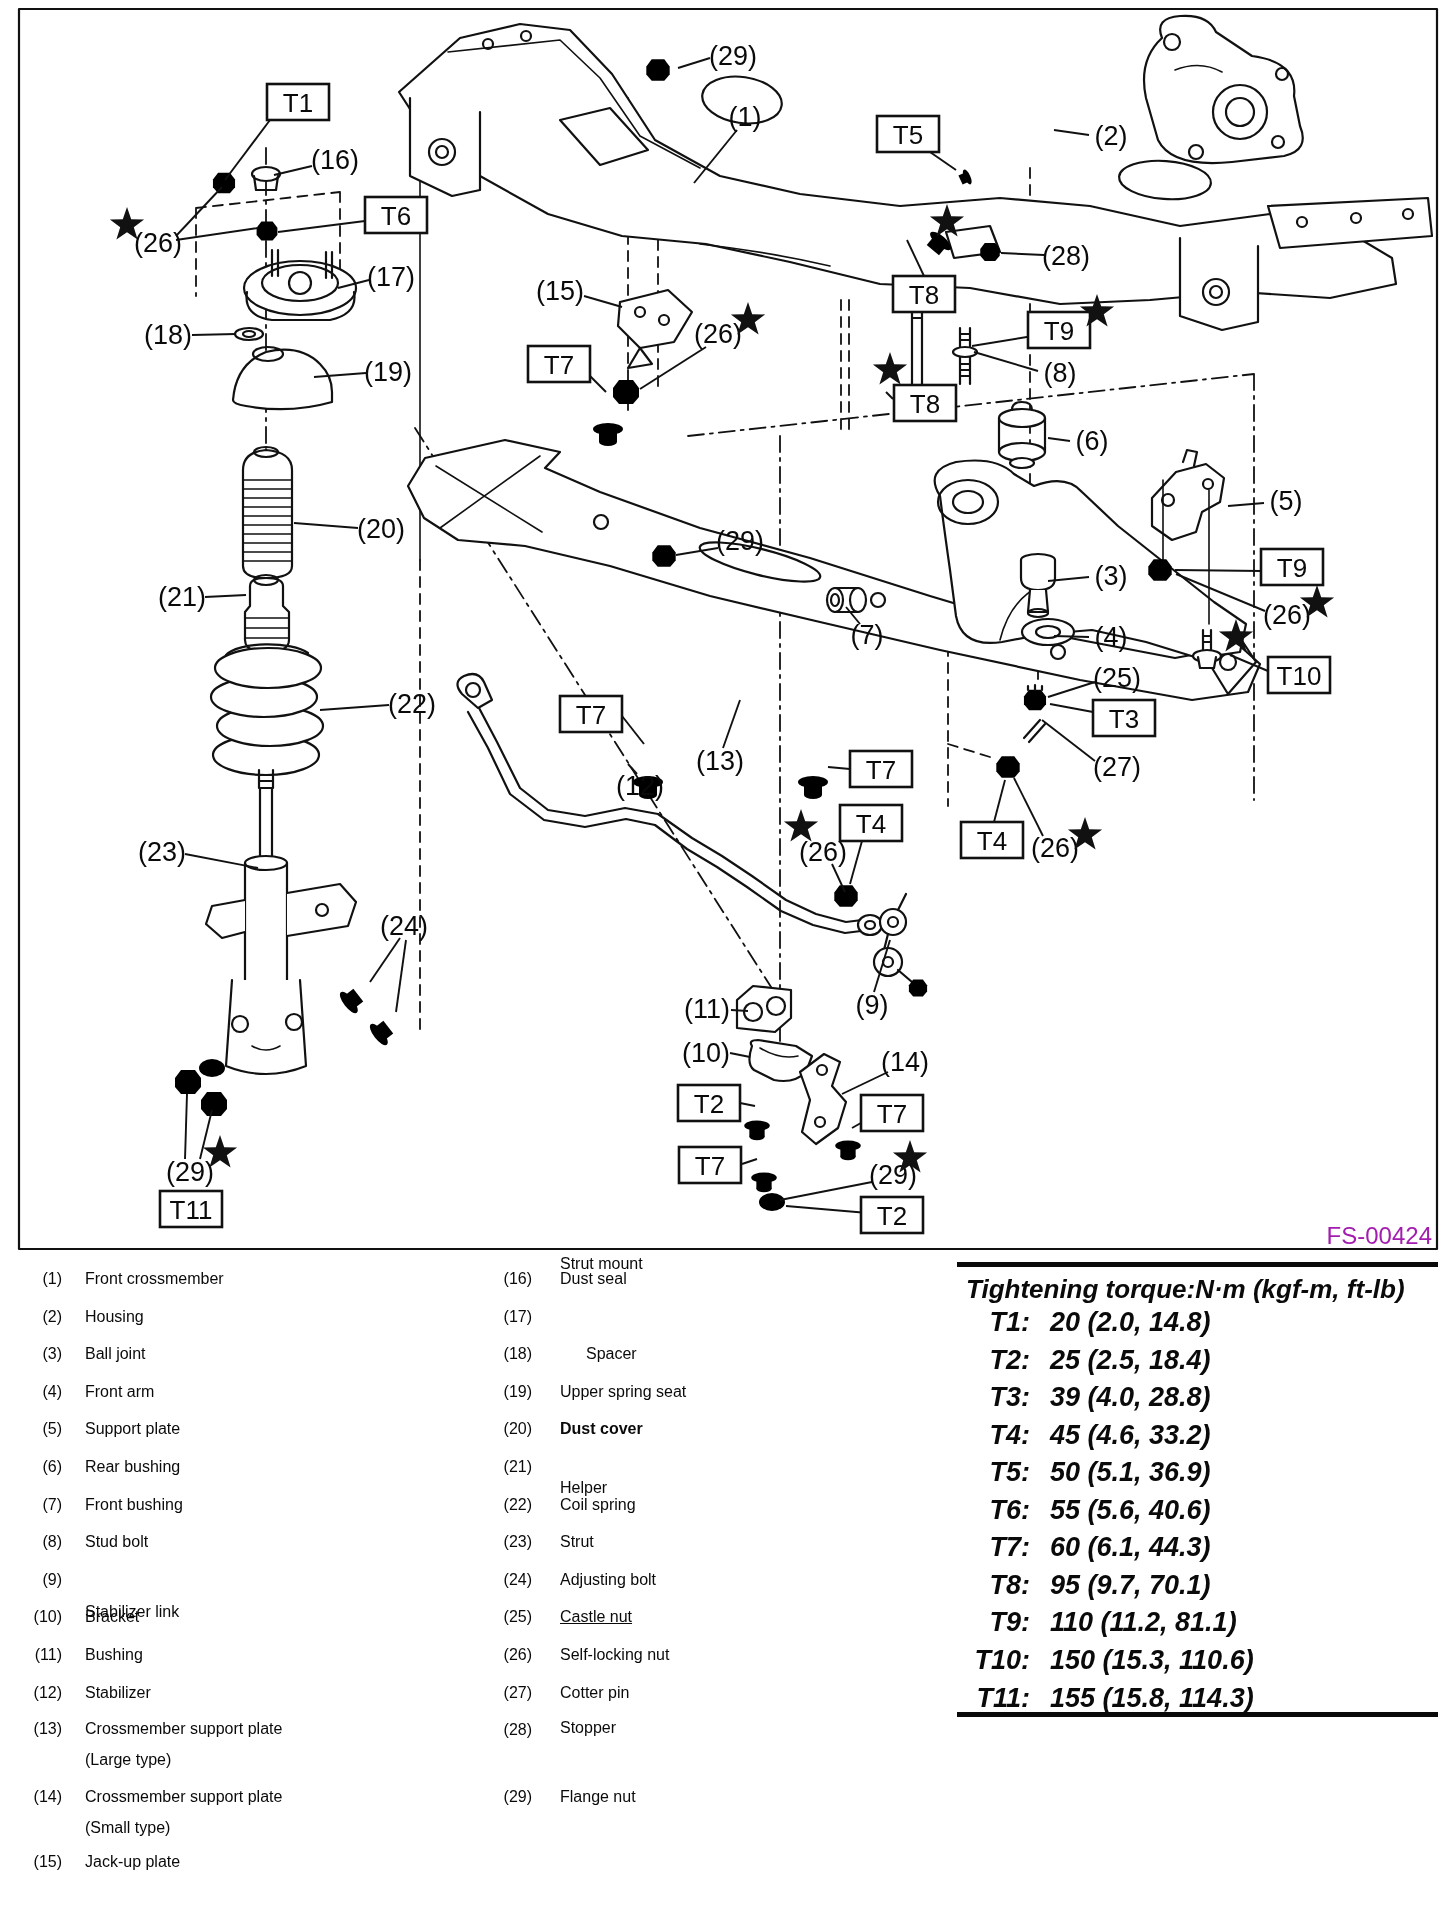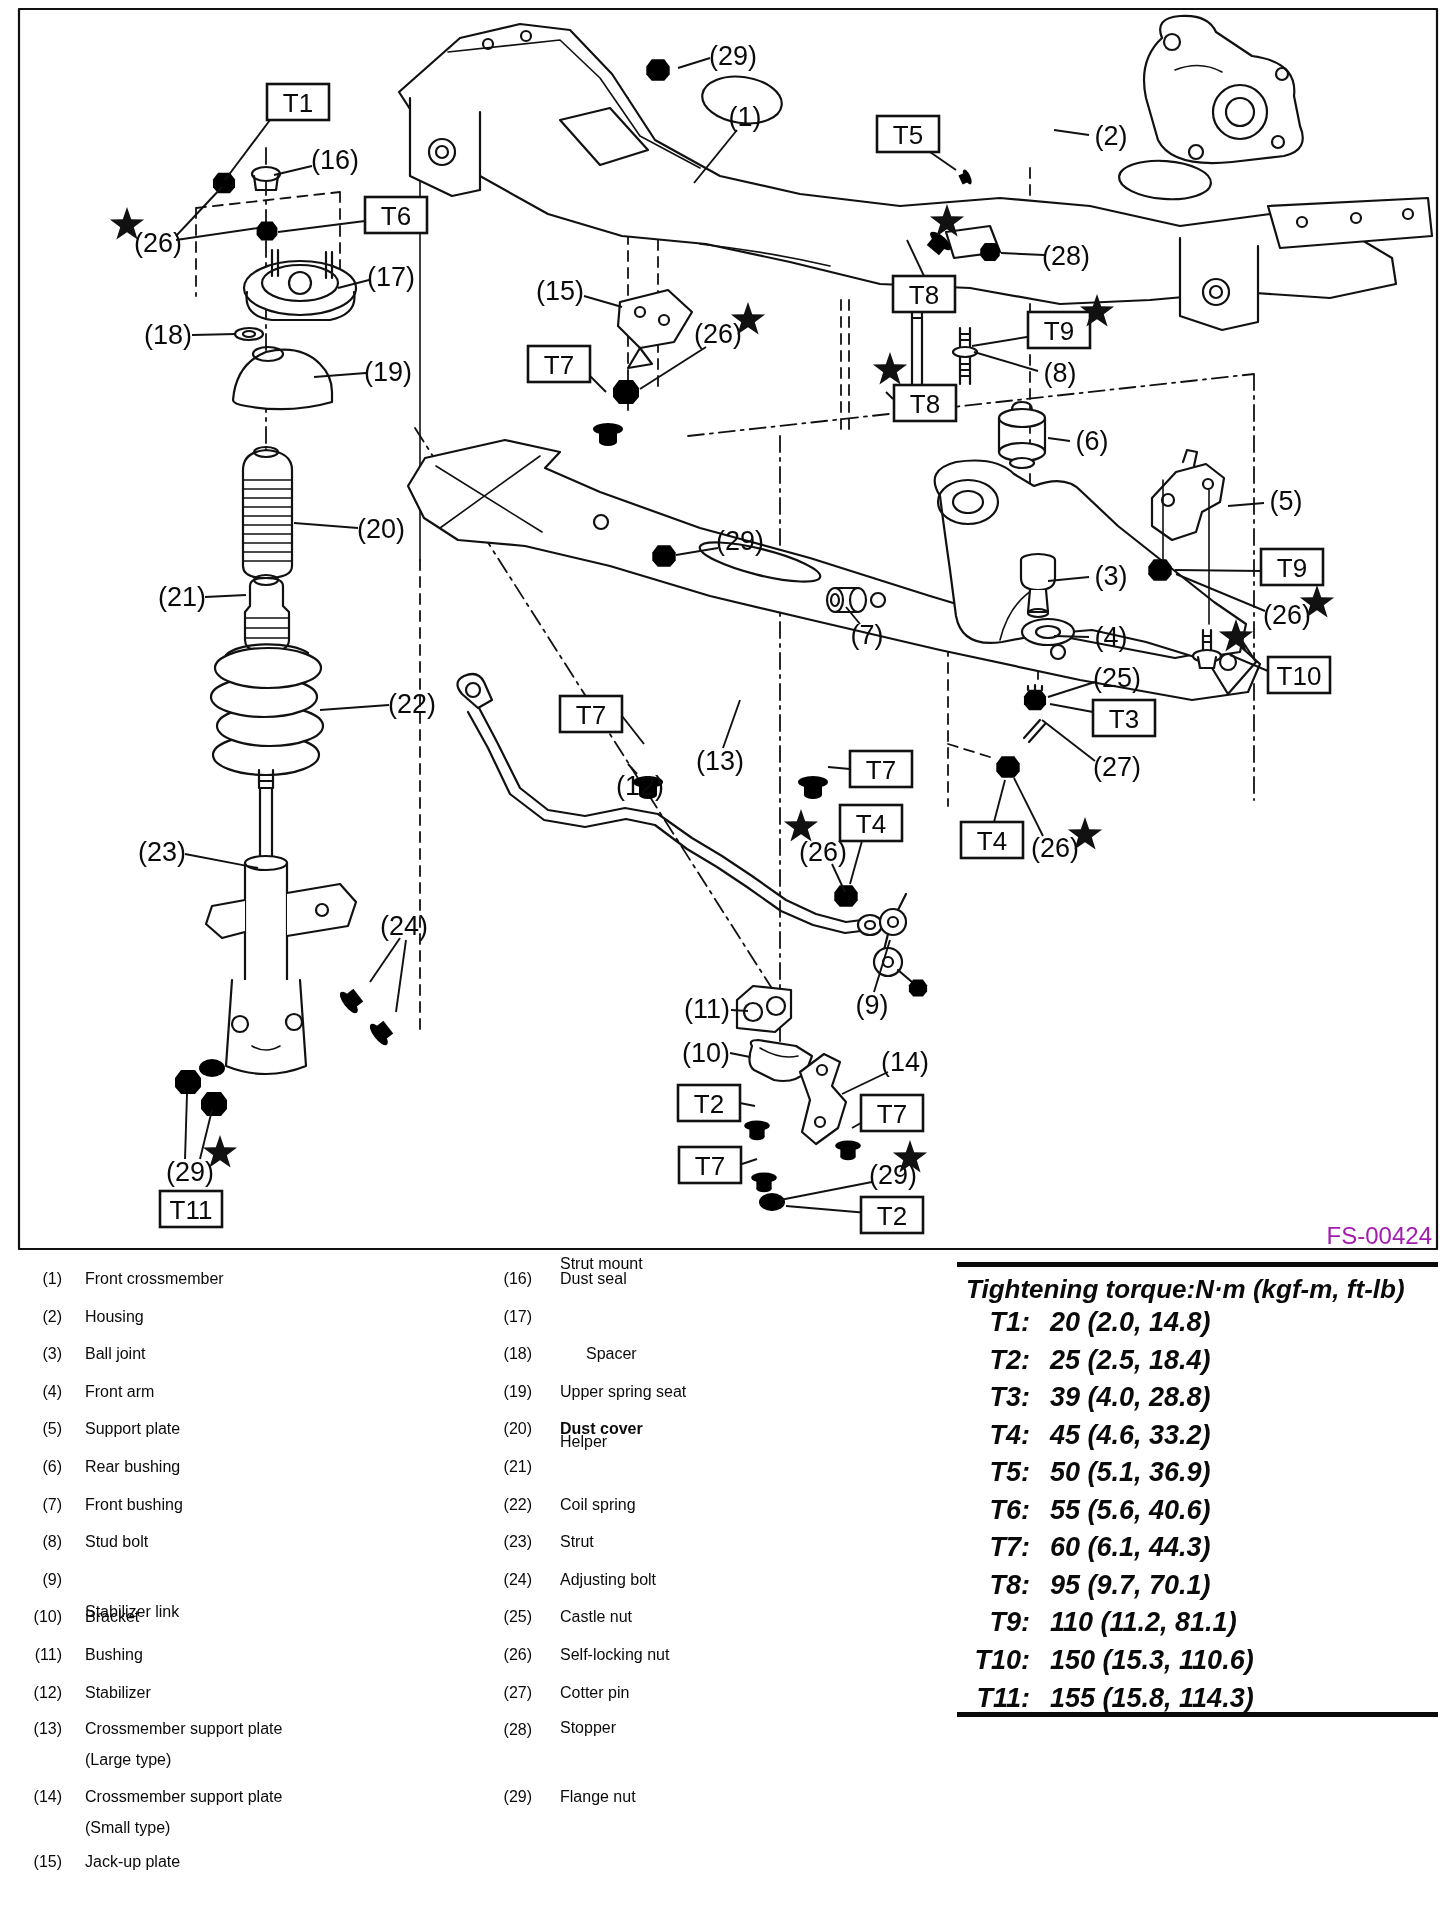--- a/index.html
+++ b/index.html
@@ -426,29 +426,29 @@
       <span class="lname" style="left: 560px; top: 1270px;">Dust seal</span>
       <span class="lnum" style="left: 470px; width: 62px; top: 1307.6px; position: absolute;">(17)</span>
       <span class="lname" style="left: 560px; top: 1255px;">Strut mount</span>
       <span class="lnum" style="left: 470px; width: 62px; top: 1345.2px; position: absolute;">(18)</span>
       <span class="lname" style="left: 560px; top: 1345.2px; margin-left: 26px;">Spacer</span>
       <span class="lnum" style="left: 470px; width: 62px; top: 1382.8px; position: absolute;">(19)</span>
       <span class="lname" style="left: 560px; top: 1382.8px;">Upper spring seat</span>
       <span class="lnum" style="left: 470px; width: 62px; top: 1420.4px; position: absolute;">(20)</span>
       <span class="lname" style="left: 560px; top: 1420.4px; font-weight: bold;">Dust cover</span>
       <span class="lnum" style="left: 470px; width: 62px; top: 1458px; position: absolute;">(21)</span>
-      <span class="lname" style="left: 560px; top: 1433px;">Helper</span>
+      <span class="lname" style="left: 560px; top: 1479px;">Helper</span>
       <span class="lnum" style="left: 470px; width: 62px; top: 1495.6px; position: absolute;">(22)</span>
       <span class="lname" style="left: 560px; top: 1495.6px;">Coil spring</span>
       <span class="lnum" style="left: 470px; width: 62px; top: 1533.2px; position: absolute;">(23)</span>
       <span class="lname" style="left: 560px; top: 1533.2px;">Strut</span>
       <span class="lnum" style="left: 470px; width: 62px; top: 1570.8px; position: absolute;">(24)</span>
       <span class="lname" style="left: 560px; top: 1570.8px;">Adjusting bolt</span>
       <span class="lnum" style="left: 470px; width: 62px; top: 1608.4px; position: absolute;">(25)</span>
-      <span class="lname" style="left: 560px; top: 1608.4px;">Castle nut</span>
+      <span class="lname" style="left: 560px; top: 1608.4px; text-decoration: underline;">Castle nut</span>
       <span class="lnum" style="left: 470px; width: 62px; top: 1646px; position: absolute;">(26)</span>
       <span class="lname" style="left: 560px; top: 1646px;">Self-locking nut</span>
       <span class="lnum" style="left: 470px; width: 62px; top: 1683.6px; position: absolute;">(27)</span>
       <span class="lname" style="left: 560px; top: 1683.6px;">Cotter pin</span>
       <span class="lnum" style="left: 470px; width: 62px; top: 1721.2px; position: absolute;">(28)</span>
       <span class="lname" style="left: 560px; top: 1719px;">Stopper</span>
       <span class="lnum" style="left: 470px; width: 62px; top: 1788px; position: absolute;">(29)</span>
       <span class="lname" style="left: 560px; top: 1788px;">Flange nut</span>
     </div>
 

